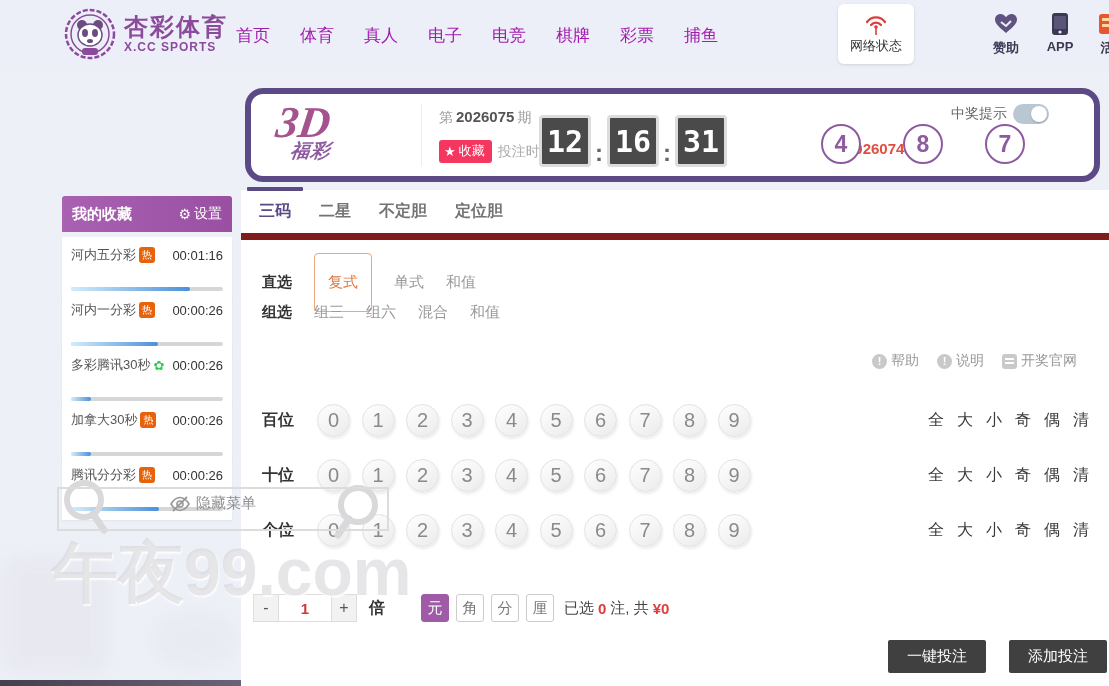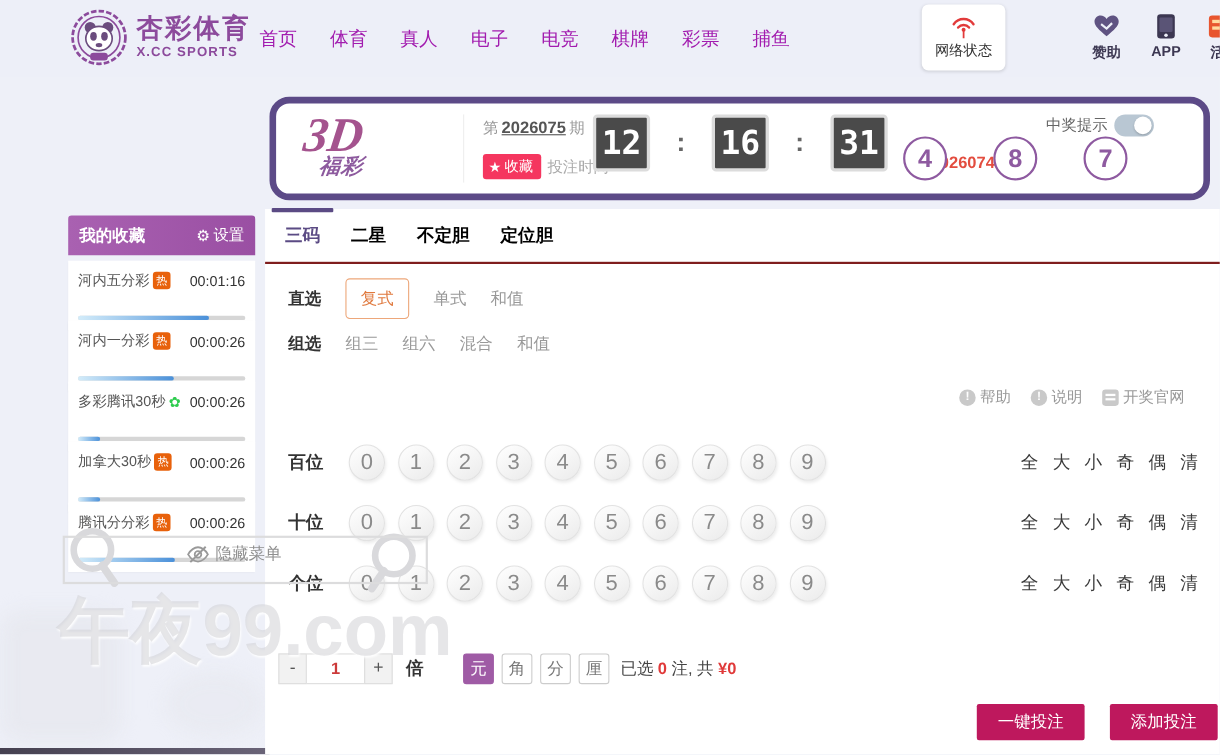--- a/index.html
+++ b/index.html
@@ -23,25 +23,25 @@
   .action-app { left:1036px; }
   .action-partial { left:1092px; width:30px; overflow:hidden; }
 
   
   .banner { position:absolute; left:245px; top:88px; width:855px; height:94px; background:#fff; border:6px solid #5c4a87; border-radius:18px; }
   .banner-logo { position:absolute; left:24px; top:8px; font-style:italic; color:#a4538e; transform:skewX(-8deg); }
   .banner-logo .l1 { font-family:"Liberation Serif", serif; font-weight:bold; font-size:44px; line-height:42px; }
   .banner-logo .l2 { font-size:19px; font-weight:bold; color:#8d5a9e; margin-left:18px; margin-top:-6px; letter-spacing:1px; }
   .banner-div { position:absolute; left:170px; top:10px; height:62px; width:1px; background:#eee; }
   .issue-line { position:absolute; left:188px; top:14px; font-size:14px; color:#999; }
-  .issue-line b { color:#555; font-size:15px; margin:0 3px;text-decoration:underline; }
+  .issue-line b { color:#555; font-size:15px; margin:0 3px; }
   .fav-row { position:absolute; left:188px; top:46px; display:flex; align-items:center; gap:6px; }
   .fav-badge { background:#f5365f; color:#fff; font-size:13px; border-radius:3px; padding:2px 7px 3px 5px; display:flex; align-items:center; gap:3px; cursor:pointer; }
   .bet-time { font-size:14px; color:#aaa; }
-  .countdown { position:absolute; left:288px; top:10px; display:flex; align-items:center; gap:24px; }
+  .countdown { position:absolute; left:288px; top:21px; display:flex; align-items:flex-end; gap:4px; }
   .cd-box { width:52px; height:52px; background:#4a4a4a; border:3px solid #dcdcdc; border-radius:4px; color:#fff; font-family:"DejaVu Sans Mono", monospace; font-size:30px; font-weight:bold; display:flex; align-items:center; justify-content:center; }
   .cd-colon { font-size:24px; color:#666; font-weight:bold; }
   .last-issue { position:absolute; left:578px; top:10px; font-size:14px; color:#777;margin-top:36px; }
   .last-issue b { color:#e34d3f; font-size:15px; margin:0 3px; }
   .wintip { position:absolute; left:700px; top:10px; display:flex; align-items:center; gap:6px; }
   .wintip-label { font-size:14px; color:#666; }
   .toggle { width:36px; height:20px; background:#b9c7d3; border-radius:10px; position:relative; cursor:pointer; }
   .toggle .knob { position:absolute; right:2px; top:2px; width:16px; height:16px; border-radius:50%; background:#fff; box-shadow:0 1px 2px rgba(0,0,0,0.2); }
   .draw-balls { position:absolute; left:570px; top:30px; width:260px; display:flex; gap:42px; }
   .ball { width:40px; height:40px; border-radius:50%; border:2px solid #8e5aa0; color:#8e5aa0; font-size:23px; font-weight:bold; display:flex; align-items:center; justify-content:center; background:#fff; }
@@ -66,50 +66,50 @@
   .wm-text1 { position:absolute; left:128px; top:472px; z-index:61; font-size:58px; font-weight:bold; color:rgba(205,205,210,0.45); text-shadow:1px 2px 2px rgba(255,255,255,0.9); letter-spacing:2px; pointer-events:none; }
   .wm-text2 { position:absolute; left:52px; top:528px; z-index:61; font-size:66px; font-weight:bold; color:rgba(205,205,210,0.5); text-shadow:1px 2px 2px rgba(255,255,255,0.9); pointer-events:none; }
   .wm-mag { position:absolute; z-index:61; pointer-events:none; }
   .wm-mag-l { left:60px; top:478px; }
   .wm-mag-r { left:330px; top:483px; transform:scaleX(-1); }
   .bg-blob { position:absolute; background:#e3e4ea; filter:blur(8px); z-index:1; }
   .bottom-strip { position:absolute; left:0; top:680px; width:245px; height:6px; background:linear-gradient(90deg,#454050,#6a6478); z-index:2; }
 
   
   .main { position:absolute; left:241px; top:190px; width:868px; height:496px; background:#fff; z-index:10; }
-  .tabbar { position:absolute; top:0; left:0; right:0; height:50px; border-bottom:2px solid #7f1d1d; display:flex; align-items:center; }
-  .tab { position:relative; height:50px; display:flex; align-items:center; justify-content:center; padding:0 14px; font-size:16px; color:#000000; font-weight:bold; cursor:pointer; }
+  .tabbar { position:absolute; top:0; left:0; right:0; height:50px; border-bottom:7px solid #7f1d1d; display:flex; align-items:center; }
+  .tab { position:relative; height:50px; display:flex; align-items:center; justify-content:center; padding:0 14px; font-size:16px; color:#737373; font-weight:bold; cursor:pointer; }
   .tab:first-child { margin-left:4px; }
   .tab.active { color:#5b4b84; }
   .tab.active::before { content:""; position:absolute; top:0; left:2px; right:2px; height:4px; background:#5b4b84; border-radius:1px; }
   .opt-row { position:absolute; left:21px; display:flex; align-items:center; gap:22px; }
   .opt-label { font-size:15px; font-weight:bold; color:#333; }
   .opt { font-size:15px; color:#999; cursor:pointer; }
-  .opt.sel { color:#e07a3f; border:1px solid #eda77a; border-radius:4px; padding:8px 13px; background:#fff; }
+  .opt.sel { color:#e07a3f; border:1px solid #eda77a; border-radius:4px; padding:19px 13px; background:#fff; }
   .help-row { position:absolute; top:162px; right:32px; display:flex; align-items:center; gap:18px; }
   .help-item { display:flex; align-items:center; gap:4px; font-size:14px; color:#999; cursor:pointer; }
   .ic-round { width:15px; height:15px; border-radius:50%; background:#c9c9c9; color:#fff; font-size:11px; font-weight:bold; display:flex; align-items:center; justify-content:center; }
   .ic-doc { width:15px; height:15px; border-radius:3px; background:#c9c9c9; position:relative; }
   .ic-doc::after { content:""; position:absolute; left:3px; right:3px; top:4px; height:2px; background:#fff; box-shadow:0 4px 0 #fff; }
   .num-row { position:absolute; left:0; right:0; height:36px; display:flex; align-items:center; }
   .row-label { position:absolute; left:21px; font-size:16px; font-weight:bold; color:#333; }
   .circles { position:absolute; left:76px; display:flex; gap:11.5px; }
   .digit { width:33px; height:33px; border-radius:50%; border:1px solid #e2e2e2; background:linear-gradient(145deg,#ffffff,#ebebeb); box-shadow:1px 2px 3px rgba(0,0,0,0.08); color:#8a8a8a; font-size:20px; font-family:"Liberation Sans", sans-serif; display:flex; align-items:center; justify-content:center; cursor:pointer; }
   .quick { position:absolute; right:20px; display:flex; gap:13px; }
   .qp { font-size:16px; color:#3a3a3a; cursor:pointer; }
   .bet-controls { position:absolute; left:12px; top:403px; display:flex; align-items:center; height:30px; }
   .step-btn { width:26px; height:28px; background:#f2f2f2; border:1px solid #ddd; color:#555; font-size:16px; display:flex; align-items:center; justify-content:center; cursor:pointer; }
   .step-val { width:52px; height:28px; background:#fff; border:1px solid #ddd; border-left:none; border-right:none; color:#cc3a3a; font-size:15px; font-weight:bold; display:flex; align-items:center; justify-content:center; }
   .mult-label { font-size:16px; font-weight:bold; color:#333; margin-left:12px; }
   .units { display:flex; gap:7px; margin-left:36px; }
   .unit { width:28px; height:28px; border:1px solid #ccc; border-radius:3px; background:#fff; color:#777; font-size:15px; display:flex; align-items:center; justify-content:center; cursor:pointer; }
   .unit.sel { background:#9f5ba5; border-color:#9f5ba5; color:#fff; }
   .sel-info { margin-left:10px; font-size:15px; color:#444; display:flex; align-items:center; gap:4px; }
   .red { color:#e03a3a; font-weight:bold; }
-  .bet-btn { position:absolute; top:450px; width:98px; height:33px; background:#be185d; border:none; border-radius:2px; color:#fff; font-size:15px; font-family:"Liberation Sans", sans-serif; cursor:pointer; }
+  .bet-btn { position:absolute; top:450px; width:98px; height:33px; background:#404040; border:none; border-radius:2px; color:#fff; font-size:15px; font-family:"Liberation Sans", sans-serif; cursor:pointer; }
   .btn-quick { left:647px; }
   .btn-add { left:768px; }
 </style>
 </head>
 <body>
 
 <div class="page">
 
   <div class="bg-blob" style="left:0;top:555px;width:110px;height:120px;border-radius:20px;opacity:.5"></div>
   <div class="bg-blob" style="left:150px;top:610px;width:90px;height:60px;border-radius:50%;opacity:.4"></div>

